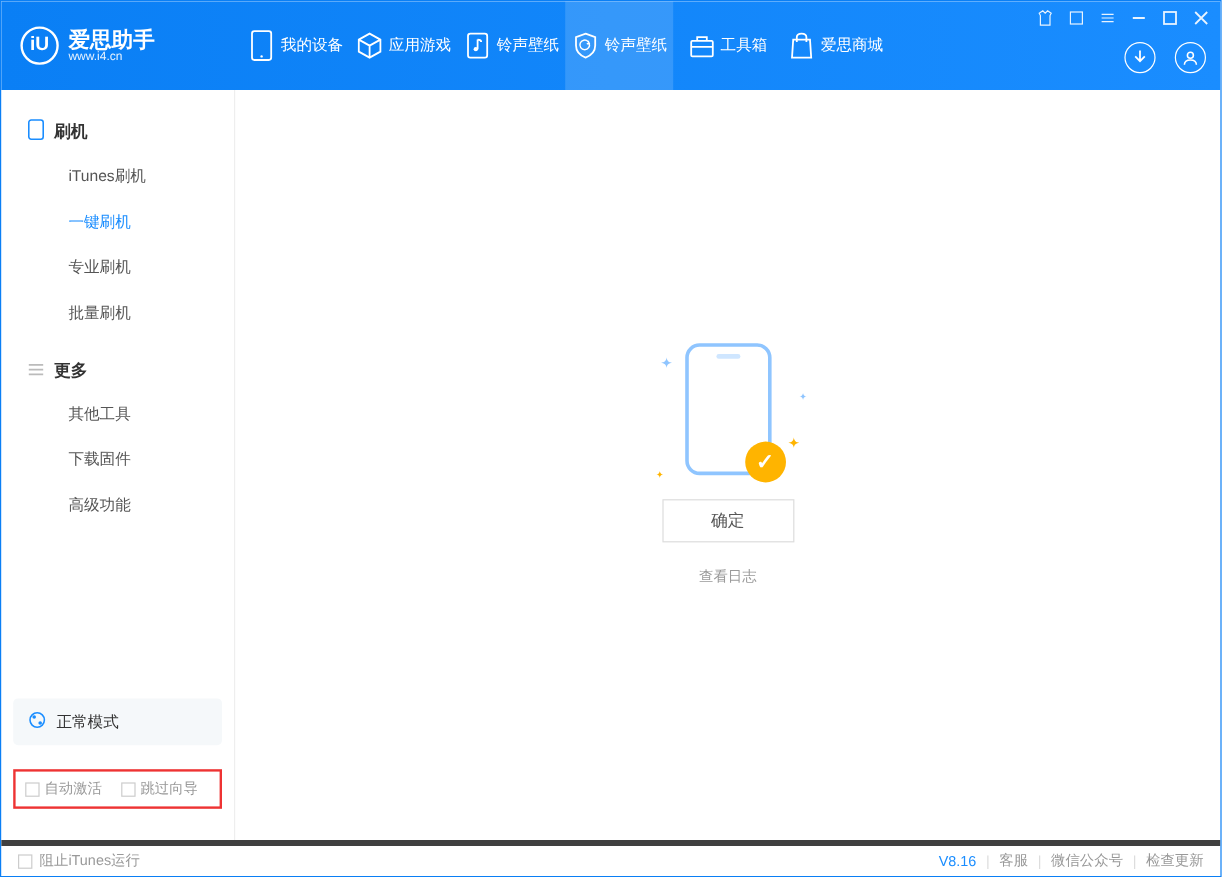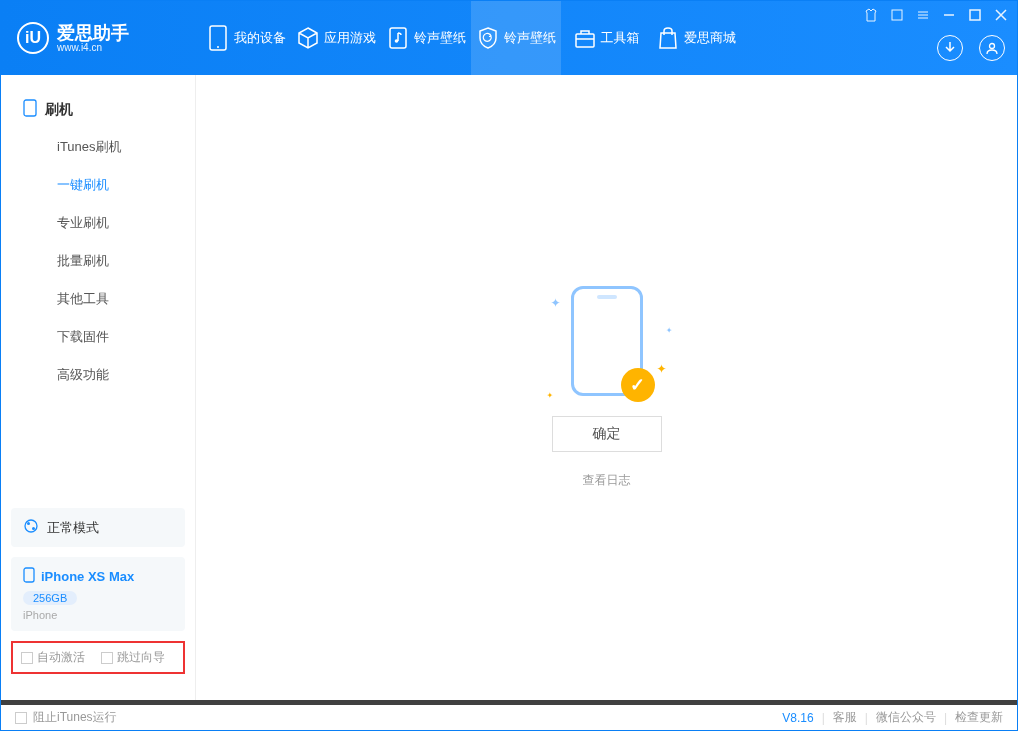--- a/index.html
+++ b/index.html
@@ -179,42 +179,38 @@
       <span><svg width="14" height="18" viewBox="0 0 14 18">
             <rect x="1" y="1" width="12" height="16" rx="2" fill="none" stroke="#1a8dff" stroke-width="1.3"></rect>
           </svg></span>
       <span>刷机</span>
     </div>
     <div class="side-item">iTunes刷机</div>
     <div class="side-item active">一键刷机</div>
     <div class="side-item">专业刷机</div>
     <div class="side-item">批量刷机</div>
 
+    <div class="side-section-title" style="margin-top:12px">
+      <span><svg width="14" height="12" viewBox="0 0 14 12">
+            <path d="M1 2 L13 2 M1 6 L13 6 M1 10 L13 10" stroke="#bbb" stroke-width="1.5"></path>
+          </svg></span>
+      <span>更多</span>
+    </div>
     <div class="side-item">其他工具</div>
     <div class="side-item">下载固件</div>
     <div class="side-item">高级功能</div>
 
     <div class="sidebar-bottom">
       <div class="mode-box">
         <span><svg width="16" height="16" viewBox="0 0 16 16">
               <circle cx="8" cy="8" r="6" fill="none" stroke="#1a8dff" stroke-width="1.3"></circle>
               <circle cx="5.5" cy="5.5" r="1.5" fill="#1a8dff"></circle>
               <circle cx="10.5" cy="10.5" r="1.5" fill="#1a8dff"></circle>
             </svg></span>
         <span>正常模式</span>
-      </div>
-      <div class="device-box">
-        <div class="device-name">
-          <span><svg width="12" height="16" viewBox="0 0 12 16">
-                <rect x="1" y="1" width="10" height="14" rx="2" fill="none" stroke="#1a8dff" stroke-width="1.3"></rect>
-              </svg></span>
-          <span>iPhone XS Max</span>
-        </div>
-        <div class="device-storage">256GB</div>
-        <div class="device-type">iPhone</div>
       </div>
     </div>
     <div class="checkbox-row">
       <label class="cb-item">
           <span class="cb-box"></span>
           <span>自动激活</span>
         </label>
       <label class="cb-item">
           <span class="cb-box"></span>
           <span>跳过向导</span>

